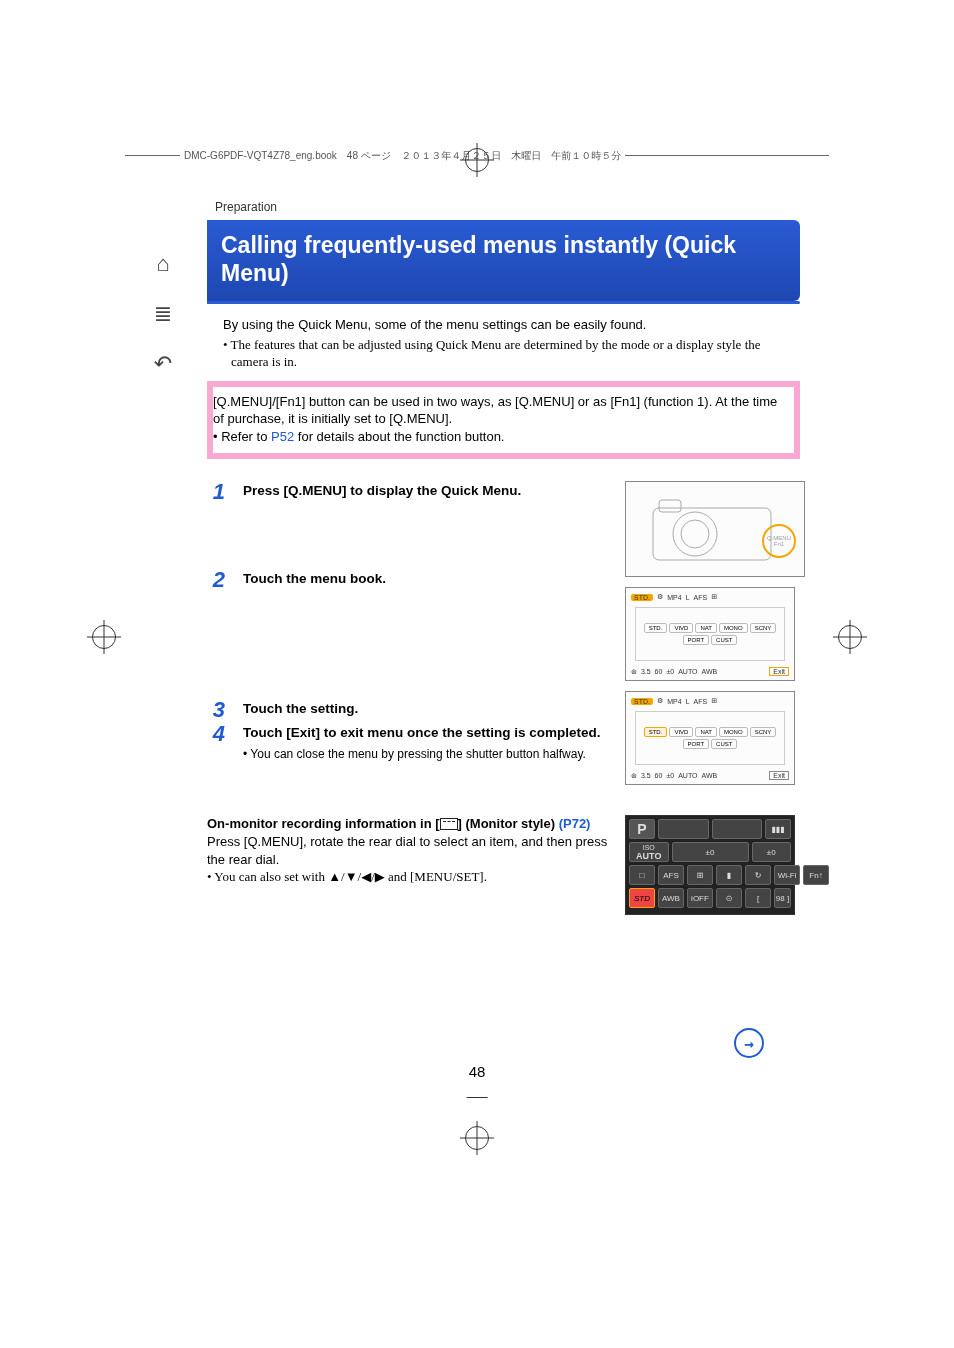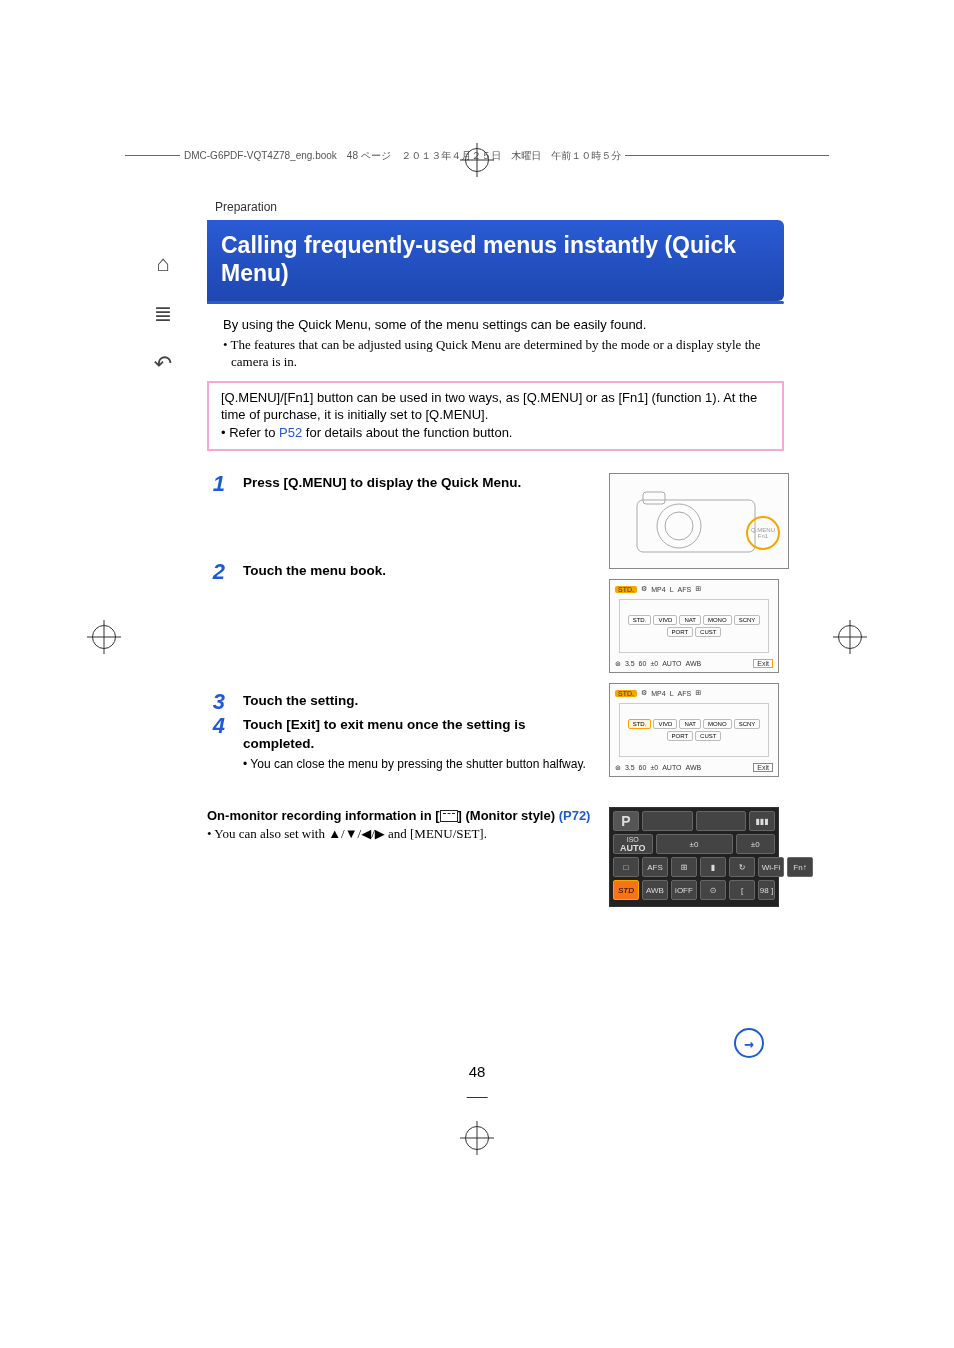--- a/index.html
+++ b/index.html
@@ -61,21 +61,21 @@
     height: 36px;
     display: flex;
     align-items: center;
     justify-content: center;
     font-size: 22px;
     color: #444;
   }
   .content {
     position: absolute;
     left: 207px;
-    right: 170px;
+    right: 154px;
     top: 200px;
   }
   .breadcrumb {
     font-size: 12px;
     color: #333;
     margin-bottom: 6px;
     margin-left: 8px;
   }
   .title-bar {
     background: linear-gradient(to bottom, #2a5bd4, #1e47b0);
@@ -96,22 +96,22 @@
     border-radius: 0 2px 2px 0;
   }
   .intro {
     font-size: 13px;
     line-height: 1.35;
     margin-top: 12px;
   }
   .intro p { margin: 2px 16px;}
   .bullet { text-indent: -8px; padding-left: 8px; font-family: Liberation Serif, serif;}
   .info-box {
-    border: 2px solid #f9a8d4;
-    padding: 6px 10px 8px 12px;
+    border: 6px solid #f9a8d4;
+    padding: 6px 10px 8px 0;
     margin-top: 10px;
     font-size: 13px;
     line-height: 1.35;
   }
   .info-box .link { color: #1e5bd4;}
   .steps {
     margin-top: 22px;
     font-size: 13px;
   }
   .step {
@@ -245,21 +245,21 @@
     border:1px solid #666;
     flex:1;
     display:flex;
     align-items:center;
     justify-content:center;
     height:18px;
     border-radius:2px;
   }
   .mp-cell.big { font-size:14px; font-weight:bold; background:#555;}
   .mp-cell.small { flex:0 0 24px;}
-  .mp-cell.sel { background:#f97316; color:#000; border-color:#f5a600;font-style:italic;}
+  .mp-cell.sel { background:#ef4444; color:#000; border-color:#f5a600;font-style:italic;}
   .mp-cell.wide { flex:2;}
   .page-number {
     position: absolute;
     bottom: 250px;
     left: 50%;
     transform: translateX(-50%);
     font-size: 15px;
     border-bottom: 1px solid #333;
     padding: 0 2px 17px 2px;
   }
@@ -425,20 +425,21 @@
           </div>
         </div>
       </div>
     </div>
 
     <div class="monitor-section">
       <div class="left">
         <div class="mon-title">
           <span>On-monitor recording information in [</span><span class="mon-icon"></span><span>] (Monitor style) </span><span class="link">(P72)</span>
         </div>
+        <div>Press [Q.MENU], rotate the rear dial to select an item, and then press the rear dial.</div>
         <div class="bullet">• You can also set with ▲/▼/◀/▶ and [MENU/SET].</div>
       </div>
       <div class="right">
         <div class="monitor-panel">
           <div class="mp-row">
             <div class="mp-cell big small">P</div>
             <div class="mp-cell wide"></div>
             <div class="mp-cell wide"></div>
             <div class="mp-cell small">▮▮▮</div>
           </div>

